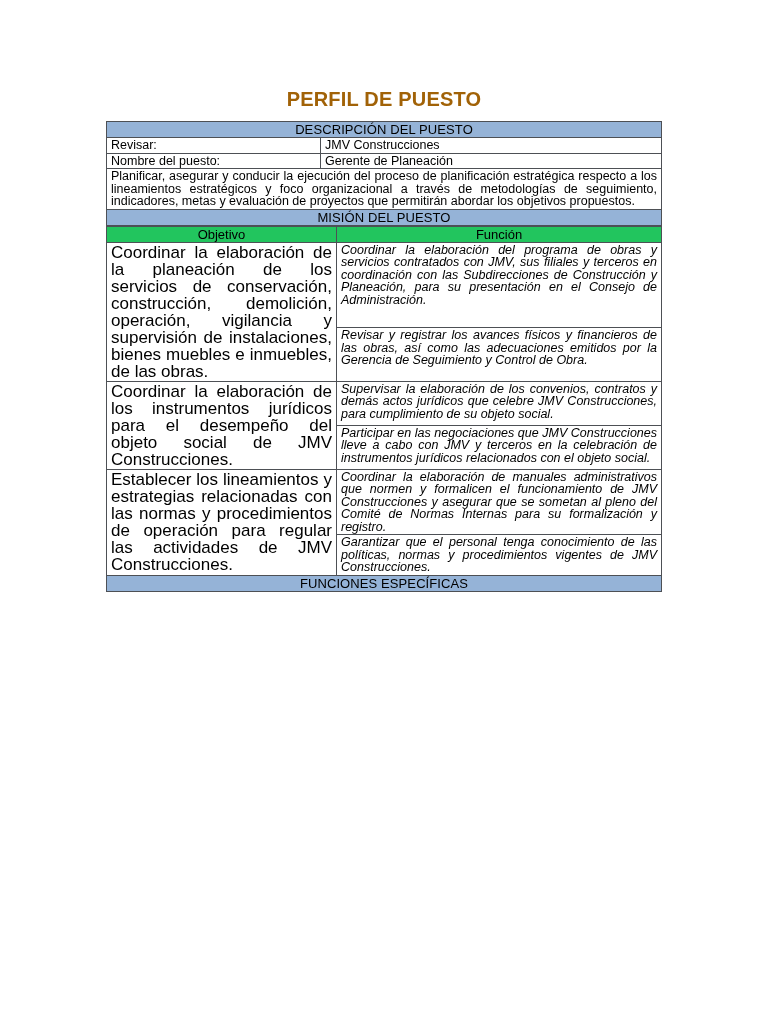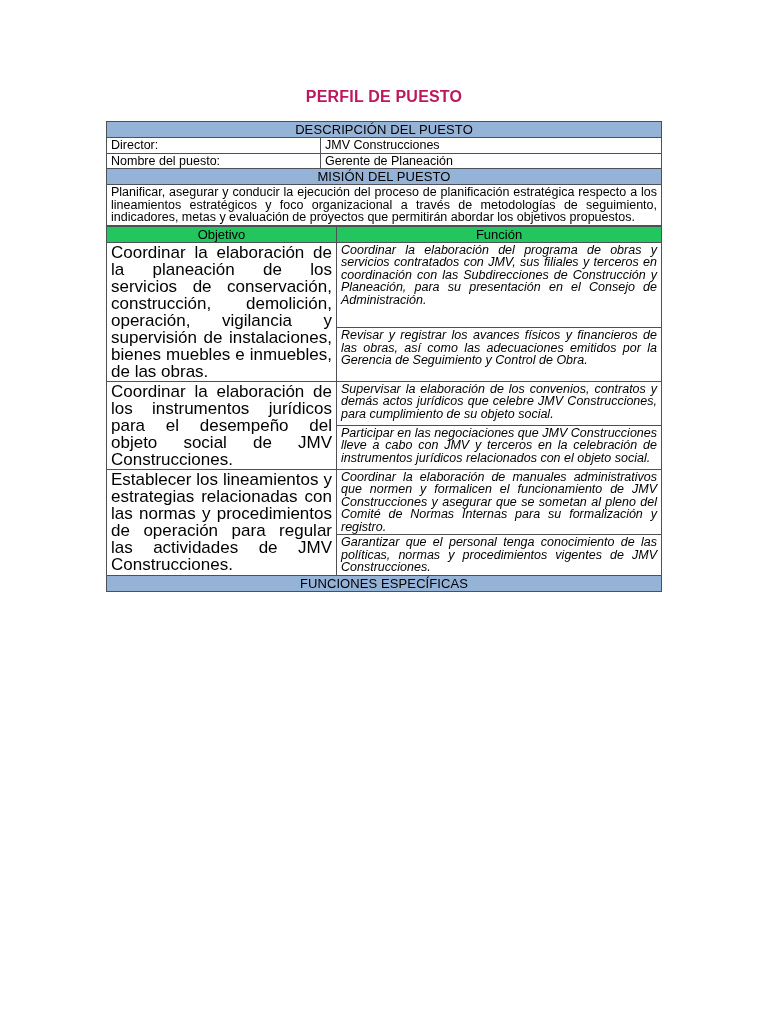--- a/index.html
+++ b/index.html
@@ -22,24 +22,24 @@
     height: 1024px;
     box-sizing: border-box;
   }
 
   .doc-title {
     position: absolute;
     top: 88px;
     left: 0;
     width: 768px;
     text-align: center;
-    font-size: 16px;
+    font-size: 20px;
     font-weight: bold;
     letter-spacing: 0.2px;
-    color: #be185d;
+    color: #a16207;
   }
 
   .doc-tables {
     position: absolute;
     left: 106px;
     top: 121px;
     width: 556px;
   }
 
   table.doc {
@@ -136,33 +136,33 @@
     <table class="doc">
       <colgroup>
         <col class="col-label">
         <col class="col-value">
       </colgroup>
       <tbody>
         <tr>
           <td class="banner" colspan="2">DESCRIPCIÓN DEL PUESTO</td>
         </tr>
         <tr>
-          <td class="lbl">Director:</td>
+          <td class="lbl">Revisar:</td>
           <td class="val">JMV Construcciones</td>
         </tr>
         <tr>
           <td class="lbl">Nombre del puesto:</td>
           <td class="val">Gerente de Planeación</td>
         </tr>
 
         <tr>
+          <td class="mission" colspan="2">Planificar, asegurar y conducir la ejecución del proceso de planificación estratégica respecto a los lineamientos estratégicos y foco organizacional a través de metodologías de seguimiento, indicadores, metas y evaluación de proyectos que permitirán abordar los objetivos propuestos.</td>
+        </tr>
+        <tr>
           <td class="banner" colspan="2">MISIÓN DEL PUESTO</td>
-        </tr>
-        <tr>
-          <td class="mission" colspan="2">Planificar, asegurar y conducir la ejecución del proceso de planificación estratégica respecto a los lineamientos estratégicos y foco organizacional a través de metodologías de seguimiento, indicadores, metas y evaluación de proyectos que permitirán abordar los objetivos propuestos.</td>
         </tr>
 
       </tbody>
     </table>
 
     <table class="doc">
       <colgroup>
         <col class="col-objetivo">
         <col class="col-funcion">
       </colgroup>

